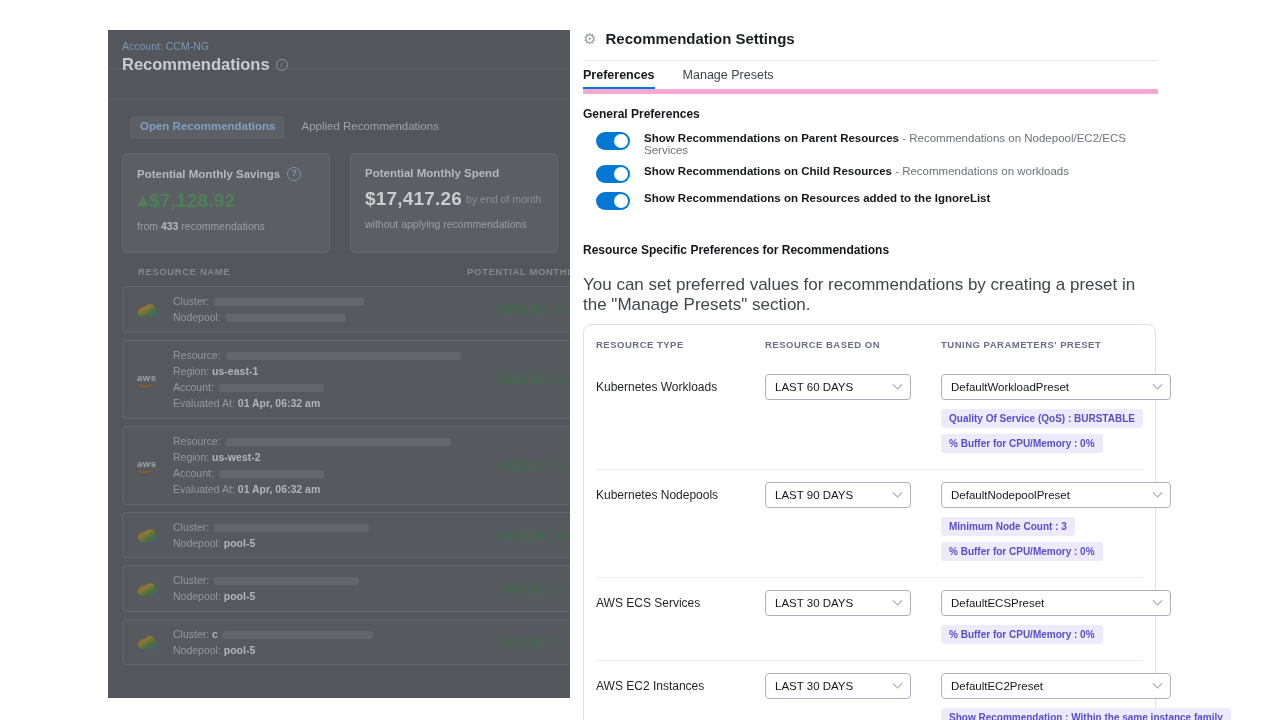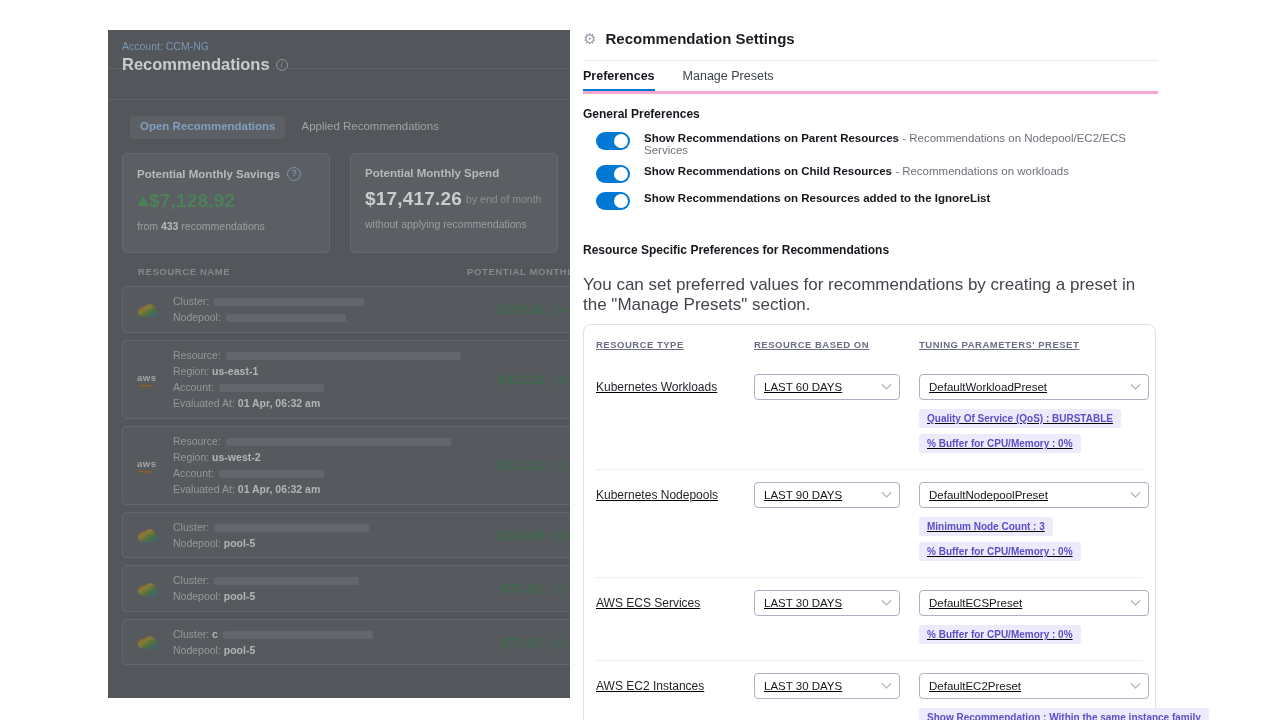--- a/index.html
+++ b/index.html
@@ -52,37 +52,37 @@
   .spct { font-size:11px; margin-left:5px; }
 
   
   .settings { position:absolute; left:570px; top:0; width:710px; height:720px; background:#fff;
               padding-left:13px; }
   .set-inner { width:575px; }
   .set-header { display:flex; align-items:center; gap:9px; margin-top:30px; padding-bottom:13px;
                 border-bottom:1px solid #e8e9ef; }
   .gear { color:#9aa0ad; font-size:15px; line-height:1; }
   .set-title { font-size:15px; font-weight:bold; color:#1b1e24; }
-  .set-tabs { display:flex; gap:28px; border-bottom:3px solid #f9a8d4; height:33px;
+  .set-tabs { display:flex; gap:28px; border-bottom:5px solid #f9a8d4; height:33px;
               align-items:stretch; font-size:12.5px; color:#3e424c; }
   .set-tab { display:flex; align-items:center; }
   .set-tab.active { font-weight:bold; color:#15171c; box-shadow:inset 0 -2px 0 #0278d5; }
   .gen-heading { margin-top:13px; font-size:12px; font-weight:bold; color:#15171c; }
   .toggles { margin-top:11px; display:flex; flex-direction:column; gap:9px; }
   .toggle-row { display:flex; gap:14px; margin-left:13px; }
   .switch { width:34px; height:18px; border-radius:10px; background:#0278d5; position:relative; flex:none; }
   .switch::after { content:""; position:absolute; right:2px; top:2px; width:14px; height:14px;
                    border-radius:50%; background:#fff; }
   .toggle-label { font-size:11.5px; color:#6d707a; }
   .toggle-label b { color:#15171c; }
   .res-heading { margin-top:33px; font-size:12px; font-weight:bold; color:#15171c; }
   .res-desc { margin-top:18px; font-size:17px; color:#42454f; }
   .pref-card { margin-top:9px; border:1px solid #e0e1ea; border-radius:8px; padding:10px 12px 4px;
                width:573px; background:#fff; }
-  .pref-head, .pref-row { display:grid; grid-template-columns:153px 160px 1fr; column-gap:5px;text-decoration:underline; }
+  .pref-head, .pref-row { display:grid; grid-template-columns:153px 160px 1fr; column-gap:16px; }
   .pref-head { font-size:9.5px; font-weight:bold; letter-spacing:.5px; color:#6b6d85; padding:4px 0 12px; }
   .pref-row { padding:12px 0 16px; border-bottom:1px solid #ededf4; }
   .pref-row:last-child { border-bottom:none; }
   .res-type { font-size:12px; color:#1f2127; padding-top:6px; }
   .select { height:26px; border:1px solid #aeb0c2; border-radius:4px; background:#fff;
             display:flex; align-items:center; justify-content:space-between; padding:0 9px;
             font-size:11.5px; color:#15171c; }
   .sel-period { width:146px; }
   .sel-preset { width:230px; }
   .caret { width:7px; height:7px; border-right:1.5px solid #9ba0b0; border-bottom:1.5px solid #9ba0b0;

